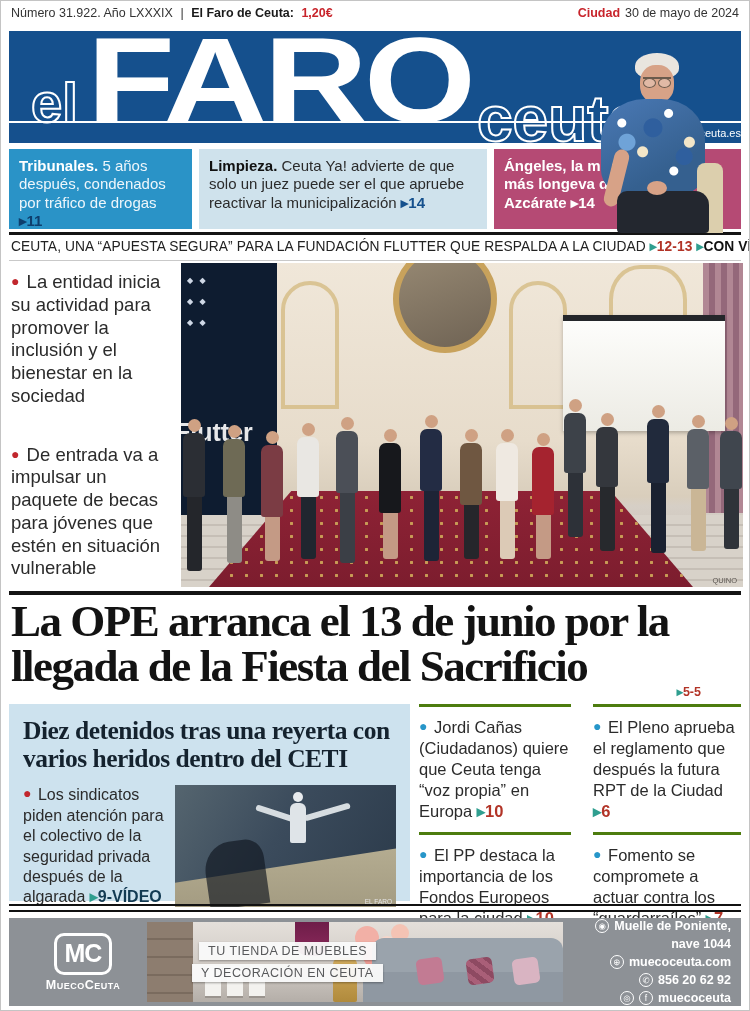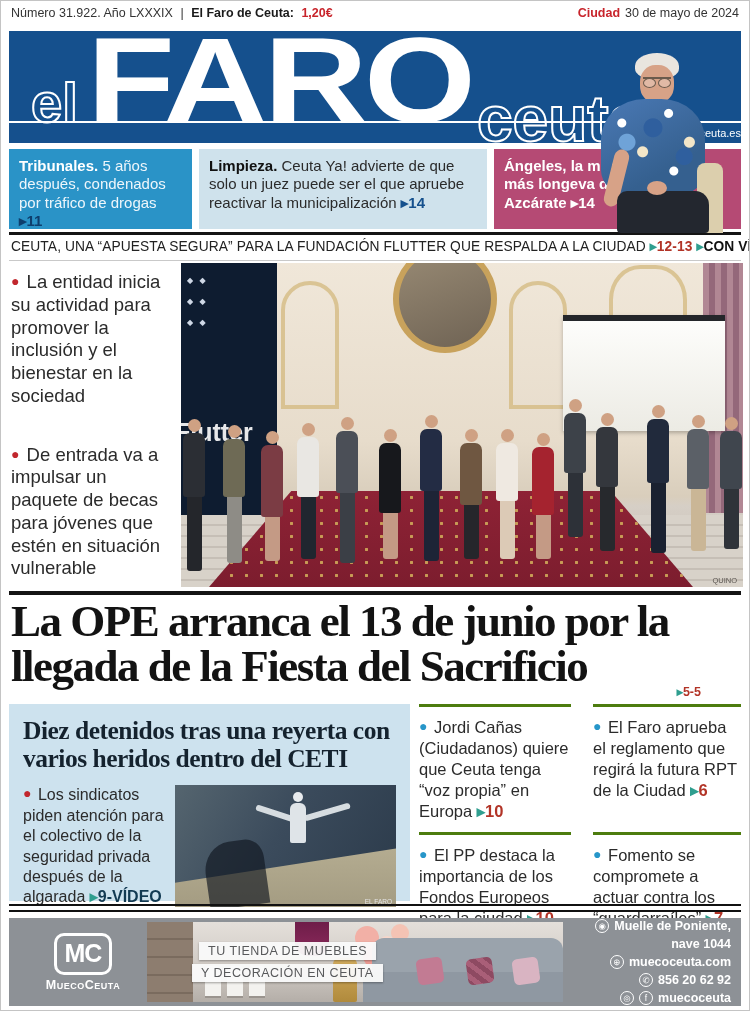--- a/index.html
+++ b/index.html
@@ -347,21 +347,21 @@
   </div>
 
   <div class="briefs">
     <div class="brief">
       <span class="dot-blue">●</span>
       <span>Jordi Cañas (Ciudadanos) quiere que Ceuta tenga “voz propia” en Europa</span>
       <span class="arrow">▸</span><span class="pg-ref">10</span>
     </div>
     <div class="brief">
       <span class="dot-blue">●</span>
-      <span>El Faro aprueba el reglamento que regirá la futura RPT de la Ciudad</span>
+      <span>El Pleno aprueba el reglamento que después la futura RPT de la Ciudad</span>
       <span class="arrow">▸</span><span class="pg-ref">6</span>
     </div>
     <div class="brief">
       <span class="dot-blue">●</span>
       <span>El PP destaca la importancia de los Fondos Europeos para la ciudad</span>
       <span class="arrow">▸</span><span class="pg-ref">10</span>
     </div>
     <div class="brief">
       <span class="dot-blue">●</span>
       <span>Fomento se compromete a actuar contra los “guardarraíles”</span>

